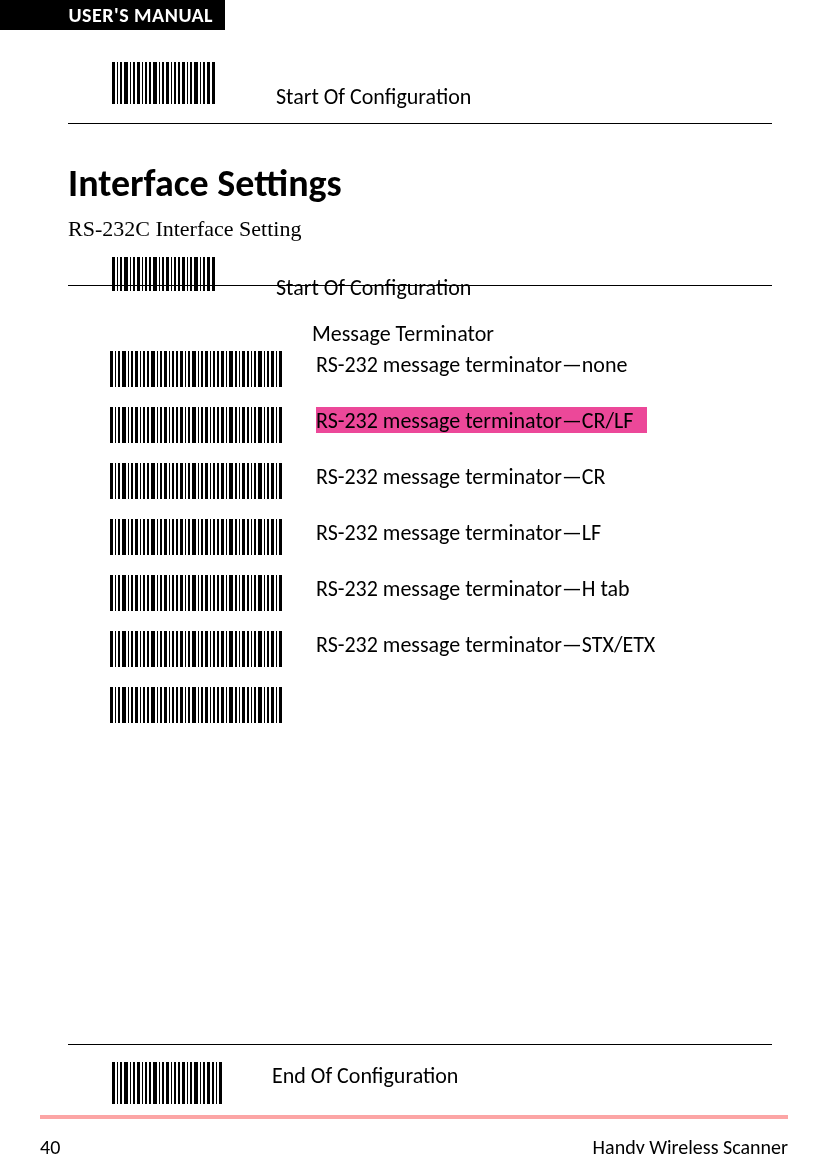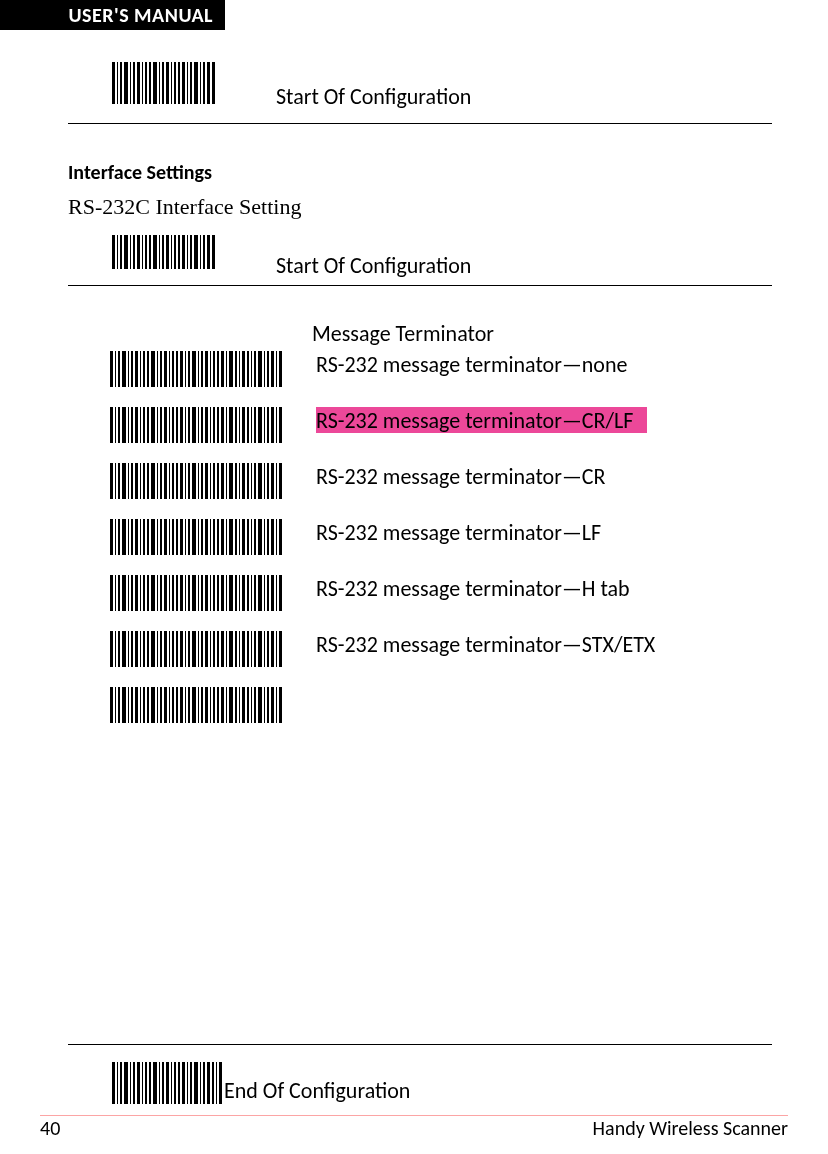--- a/index.html
+++ b/index.html
@@ -14,33 +14,33 @@
   }
   .top-block { position:absolute; left:112px; top:55px; right:56px; }
   .bc-row { display:flex; align-items:center; gap:60px; }
   .bc-row .label { font-size:22px;margin-top:28px; }
   .hr { position:absolute; left:68px; right:56px; height:0; border-top:1.5px solid #000; }
   .hr1 { top:123px; }
   .hr2 { top:285px; }
   .hr3 { top:1044px; }
   .section { position:absolute; left:68px; right:56px; }
   .sec1 { top:160px; }
-  .h1 { font-size:20px; font-weight:bold; margin-bottom:10px; }
+  .h1 { font-size:38px; font-weight:bold; margin-bottom:10px; }
   .subh { font-size:22px;font-family:Liberation Serif, serif; }
   .sec1 .bc-row { margin-top:4px; margin-left:44px; gap:60px; }
   .msg-block { position:absolute; left:110px; top:320px; right:56px; }
   .msg-title { font-size:22px; font-weight:normal; margin-left:202px; margin-bottom:4px; }
   .msg-item { display:flex; align-items:flex-start; gap:34px; margin-bottom:20px; }
   .msg-item .label { font-size:22px; line-height:1.1; padding-top:2px; }
   .msg-item .label.hl { background:#ec4899; padding-right:14px; }
-  .footer-bc { position:absolute; left:112px; top:1062px; display:flex; align-items:flex-end; }
+  .footer-bc { position:absolute; left:112px; top:1062px; display:flex; align-items:flex-start; gap:48px; }
   .footer-bc .label { font-size:22px; }
   .page-footer { position:absolute; left:40px; right:40px; top:1115px; height:28px;
-    border-top:1px solid #fca5a5; display:flex; justify-content:space-between;
-    font-size:20px; padding-top:0; }
+    border-top:4px solid #fca5a5; display:flex; justify-content:space-between;
+    font-size:20px; padding-top:16px; }
   
   .bc svg { display:block; }
 </style>
 </head>
 <body>
 
 <div class="page">
 
   <div class="header-tab">
     <span>USER'S MANUAL</span>

